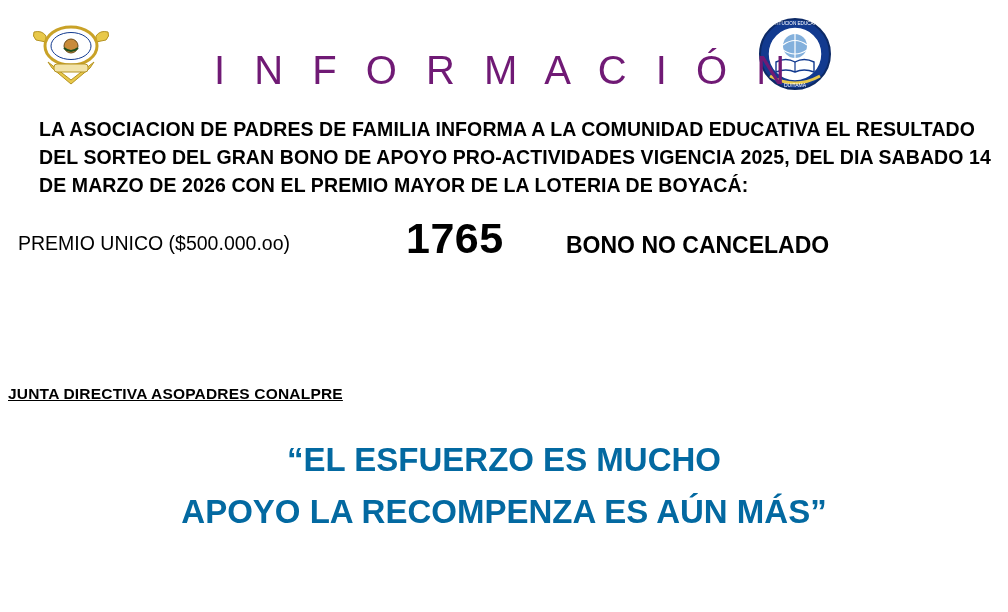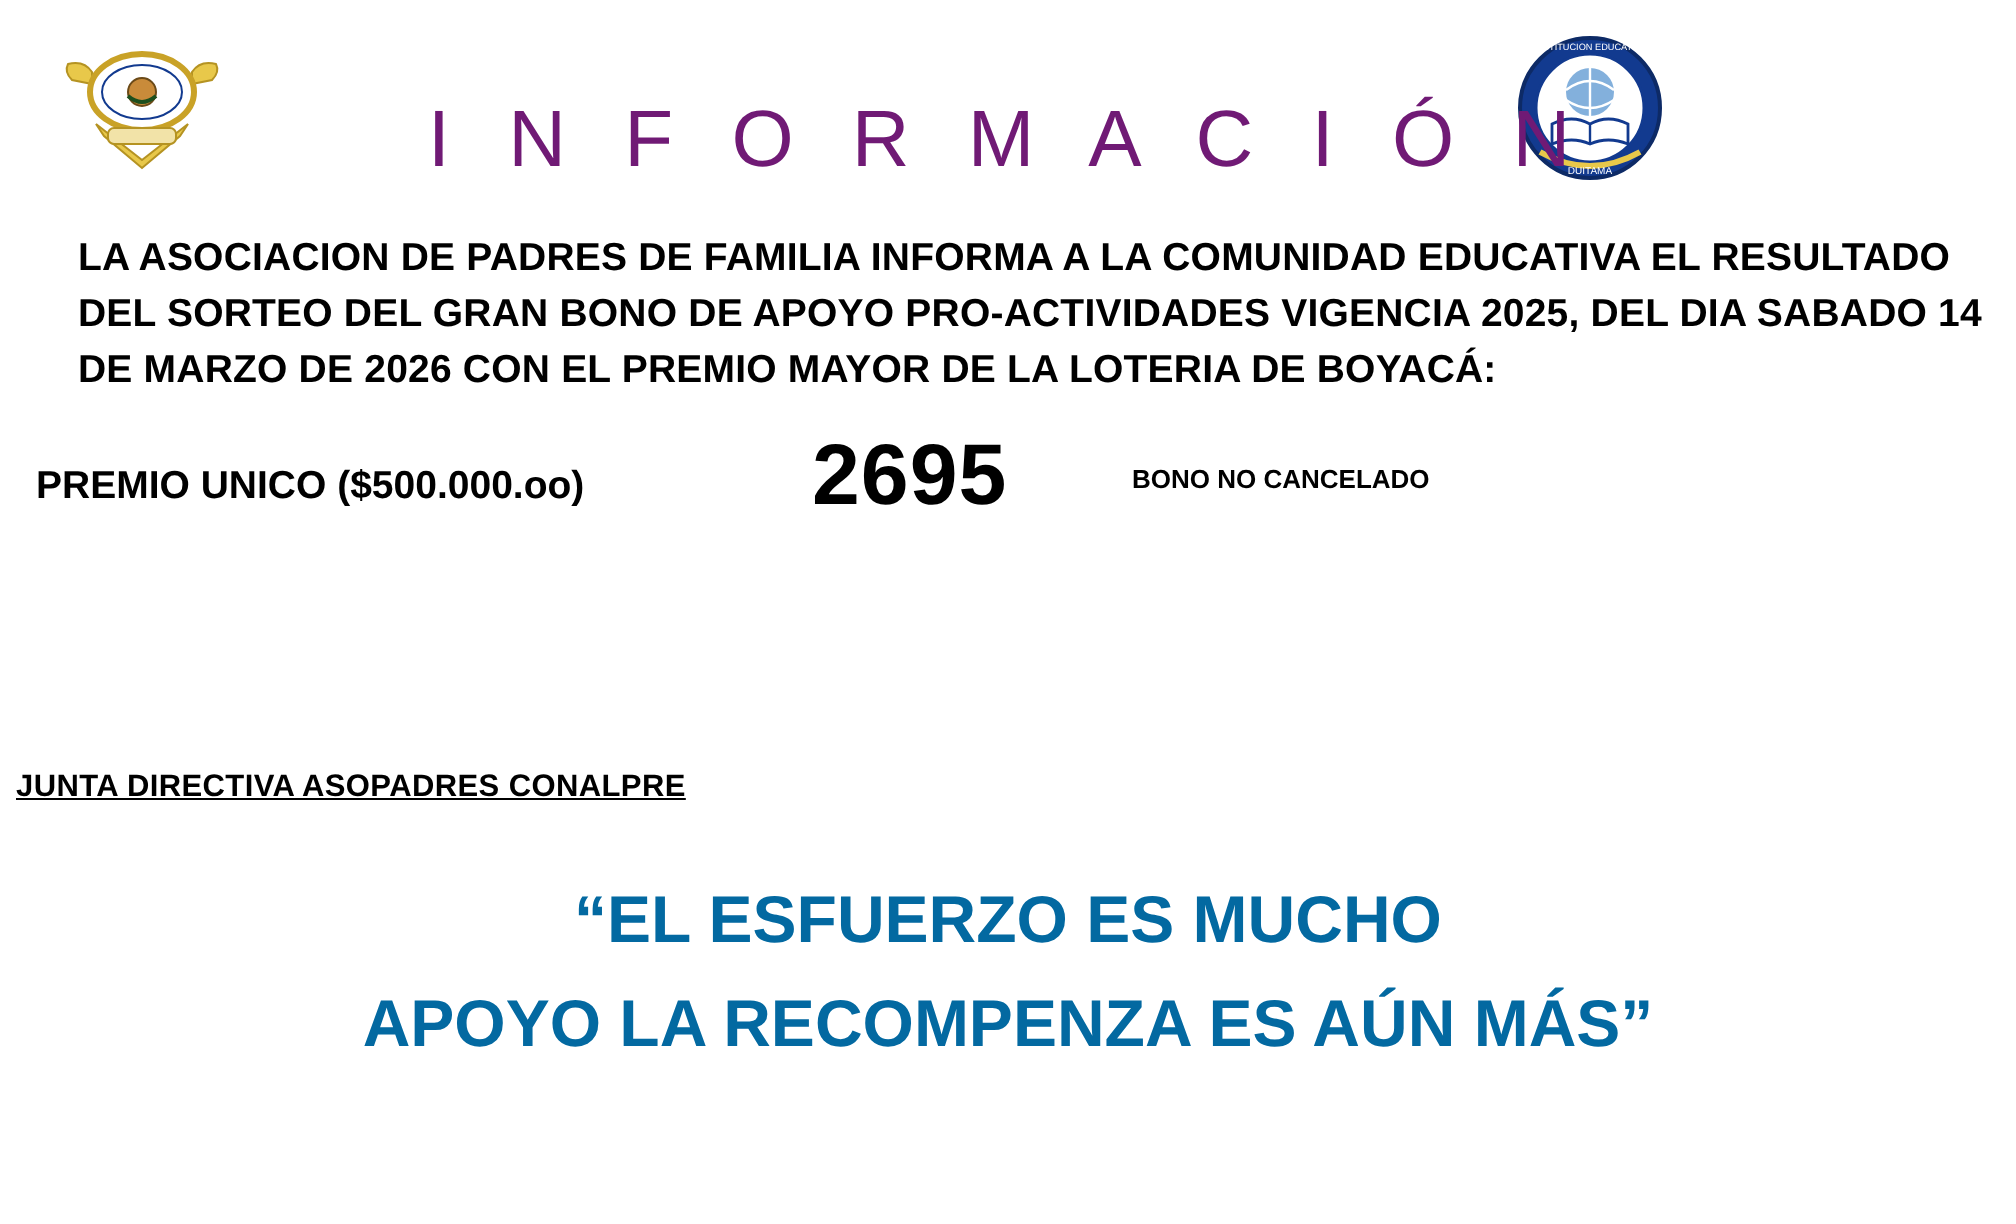--- a/index.html
+++ b/index.html
@@ -64,35 +64,35 @@
     left: 18px;
     top: 224px;
     width: 972px;
     height: 40px;
   }
   .prize-label {
     position: absolute;
     left: 0;
     top: 8px;
     font-size: 19.5px;
-    font-weight: bold;
+    font-weight: normal;
   }
   .prize-number {
     position: absolute;
     left: 388px;
     top: -10px;
     font-size: 43px;
     font-weight: bold;
     letter-spacing: 0.5px;
   }
   .prize-status {
     position: absolute;
     left: 548px;
     top: 8px;
-    font-size: 13px;
+    font-size: 23px;
     font-weight: bold;
   }
 
   
   .signature {
     position: absolute;
     left: 8px;
     top: 385px;
     font-size: 15.5px;
     font-weight: bold;
@@ -146,21 +146,21 @@
       <text x="43" y="71" font-size="5" fill="#ffffff" text-anchor="middle" font-family="Liberation Sans, sans-serif">DUITAMA</text>
     </svg>
   </div>
 
   <div class="title">I N F O R M A C I Ó N</div>
 
   <div class="para para-intro">LA ASOCIACION DE PADRES DE FAMILIA INFORMA A LA COMUNIDAD EDUCATIVA EL RESULTADO DEL SORTEO DEL GRAN BONO DE APOYO PRO-ACTIVIDADES VIGENCIA 2025, DEL DIA SABADO 14 DE MARZO DE 2026 CON EL PREMIO MAYOR DE LA LOTERIA DE BOYACÁ:</div>
 
   <div class="prize-row">
     <span class="prize-label">PREMIO UNICO ($500.000.oo)</span>
-    <span class="prize-number">2695</span>
+    <span class="prize-number">1765</span>
     <span class="prize-status">BONO NO CANCELADO</span>
   </div>
 
 
   <div class="signature">JUNTA DIRECTIVA ASOPADRES CONALPRE</div>
 
   <div class="slogan">
     <div>“EL ESFUERZO ES MUCHO</div>
     <div>APOYO LA RECOMPENZA ES AÚN MÁS”</div>
   </div>

